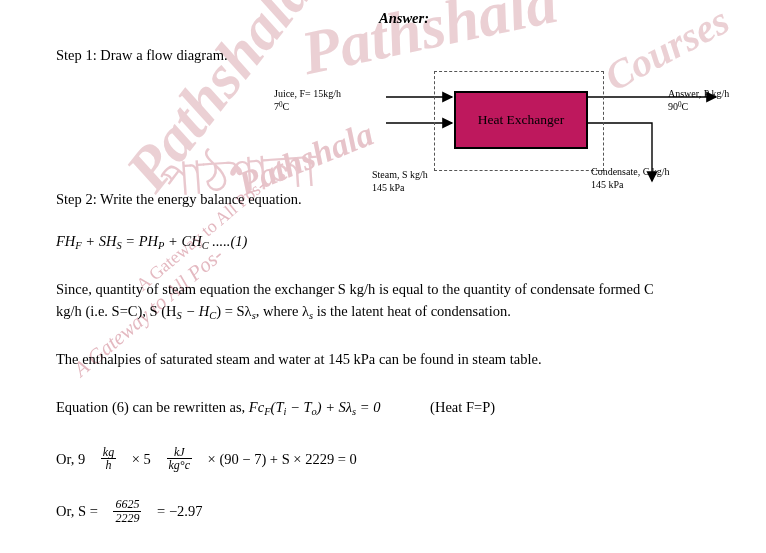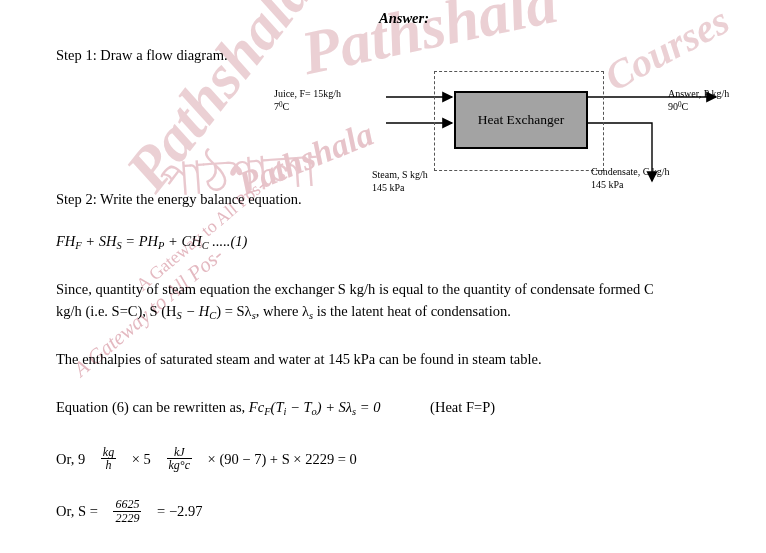--- a/index.html
+++ b/index.html
@@ -114,21 +114,21 @@
     position: absolute;
     left: 378px; top: 2px;
     width: 168px; height: 98px;
     border: 1px dashed #555;
   }
   .hx-box {
     position: absolute;
     left: 398px; top: 22px;
     width: 130px; height: 54px;
     border: 2px solid #000;
-    background: #a3a3a3;
+    background: #be185d;
     display: flex;
     align-items: center;
     justify-content: center;
     font-size: 13.5px;
   }
   .lbl {
     position: absolute;
     font-size: 10px;
     line-height: 1.35;
     white-space: nowrap;

